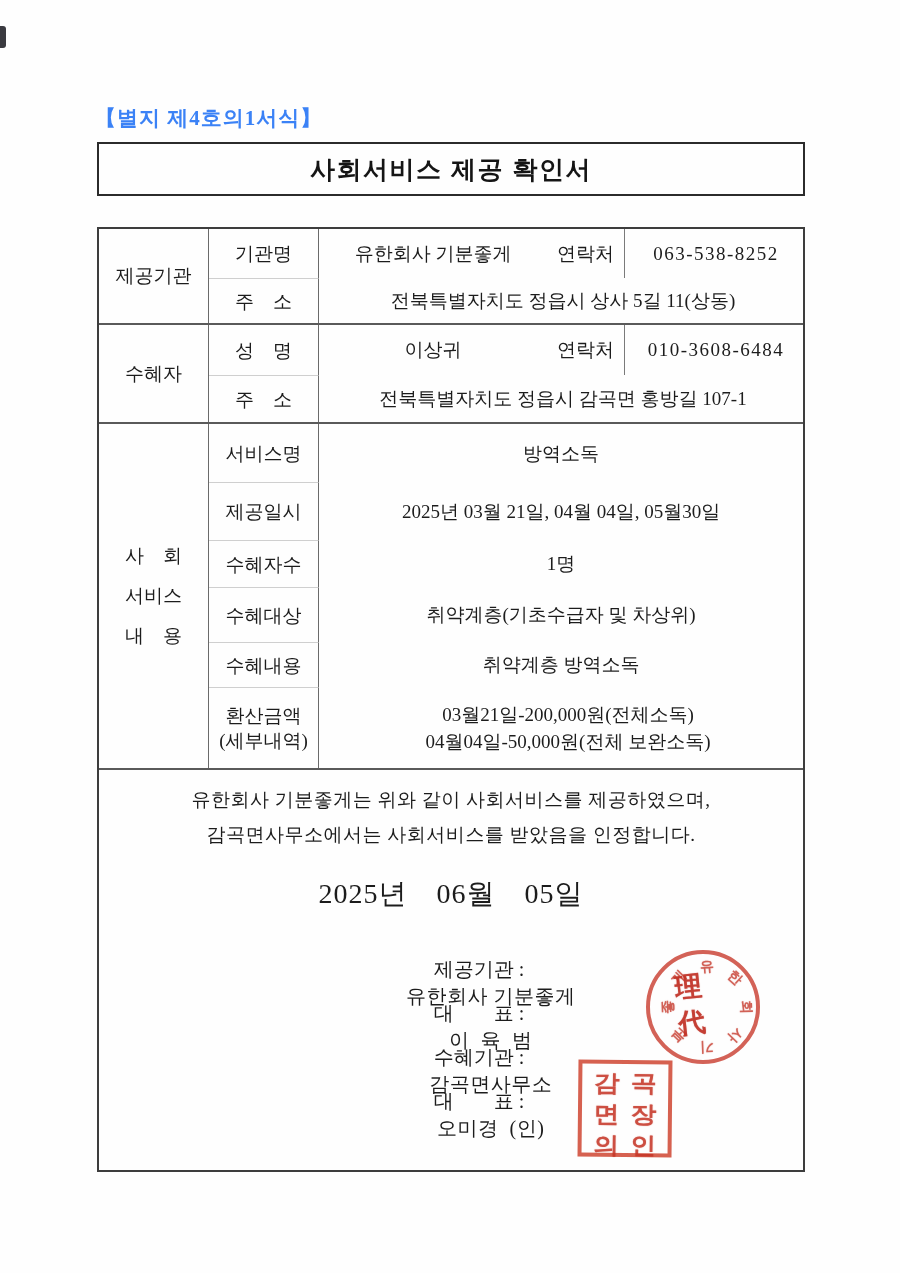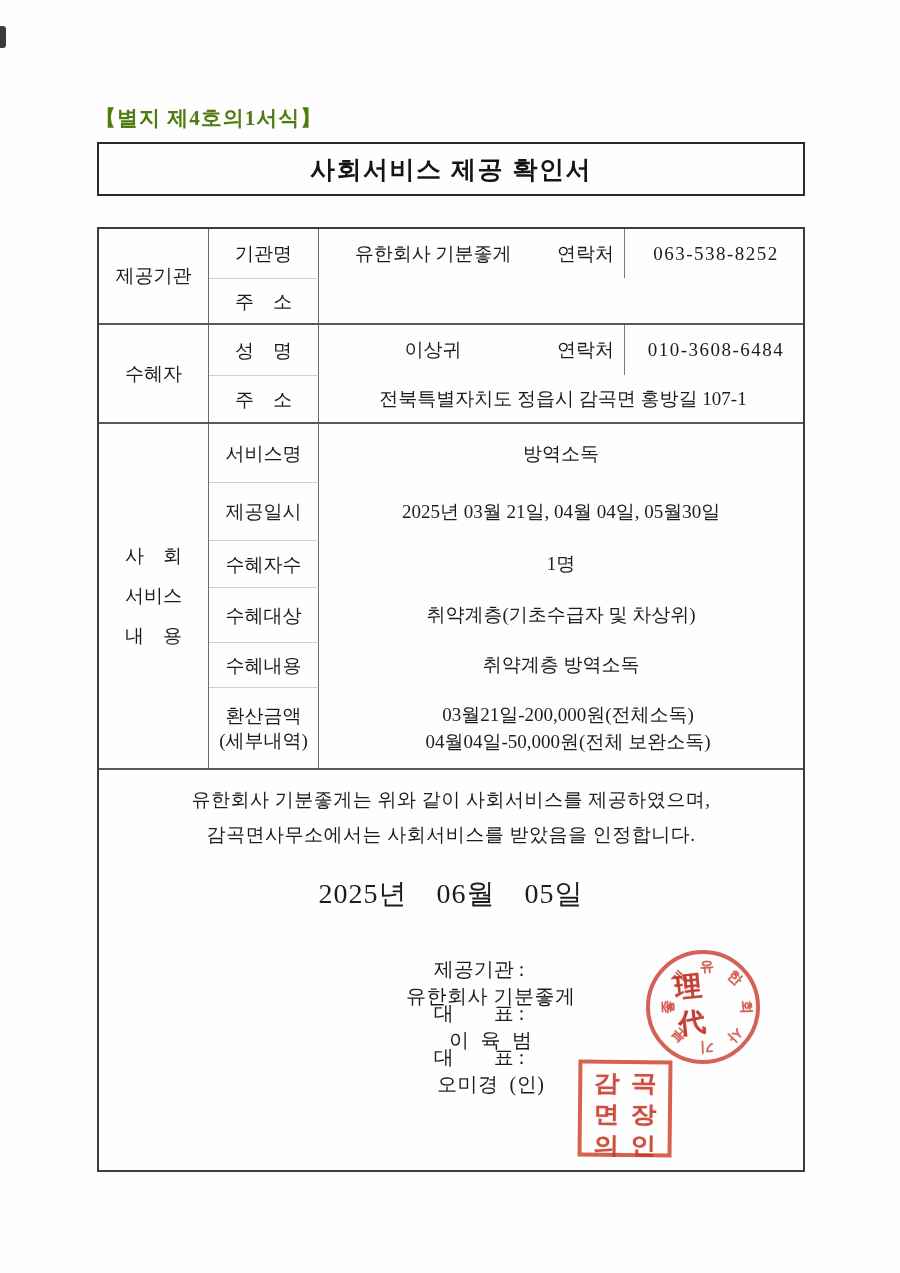--- a/index.html
+++ b/index.html
@@ -1,21 +1,21 @@
 <!DOCTYPE html>
 <html><head>
 <meta charset="utf-8">
 <style>
   html,body{margin:0;padding:0;background:#e8e8e8;}
   .page{
     position:relative;width:900px;height:1273px;background:#fefefe;overflow:hidden;
     font-family:"Liberation Serif","DejaVu Serif",serif;color:#1c1c1c;margin:0 auto;
   }
   .corner-mark{position:absolute;left:0;top:26px;width:6px;height:22px;background:#3a3a40;border-radius:0 3px 3px 0;}
-  .form-label{position:absolute;left:95px;top:104px;font-size:21px;font-weight:bold;color:#4d7c0f;letter-spacing:1px;}
+  .form-label{position:absolute;left:95px;top:104px;font-size:21px;font-weight:bold;color:#3b82f6;letter-spacing:1px;}
   .title-box{position:absolute;left:97px;top:142px;width:708px;height:54px;border:2px solid #2b2b2b;
     box-sizing:border-box;display:flex;align-items:center;justify-content:center;}
   .title{font-family:"Liberation Sans","DejaVu Sans",sans-serif;font-weight:bold;font-size:25px;letter-spacing:1.5px;color:#151515;}
 
   .doc-table{position:absolute;left:97px;top:227px;width:708px;height:945px;border:2px solid #3d3d3d;
     box-sizing:border-box;display:flex;flex-direction:column;}
   .sec{display:flex;border-bottom:2px solid #5a5a5a;box-sizing:border-box;}
   .sec.last{border-bottom:none;flex:1;}
   .group-cell{width:110px;min-width:110px;border-right:1.5px solid #6a6a6a;box-sizing:border-box;
     display:flex;flex-direction:column;align-items:center;justify-content:center;font-size:19px;line-height:40px;white-space:pre;}
@@ -70,20 +70,21 @@
       <div class="group-cell">제공기관</div>
       <div class="sec-rows">
         <div class="row" style="height:49px;">
           <div class="label-cell">기관명</div>
           <div class="value-cell">유한회사 기분좋게</div>
           <div class="contact-label">연락처</div>
           <div class="contact-value">063-538-8252</div>
         </div>
         <div class="row sub" style="flex:1;">
           <div class="label-cell">주　소</div>
+          <div class="value-cell full">전북특별자치도 정읍시 상사 5길 11(상동)</div>
         </div>
       </div>
     </div>
 
     <div class="sec" style="height:99px;">
       <div class="group-cell">수혜자</div>
       <div class="sec-rows">
         <div class="row" style="height:50px;">
           <div class="label-cell">성　명</div>
           <div class="value-cell">이상귀</div>
@@ -146,20 +147,24 @@
       <div class="sig-block">
         <div class="sig-line">
           <span class="sig-label">제공기관 :</span>
           <span class="sig-value">유한회사 기분좋게</span>
         </div>
         <div class="sig-line">
           <span class="sig-label">대　　표 :</span>
           <span class="sig-value">이  육  범</span>
         </div>
         <div class="sig-line">
+          <span class="sig-label">수혜기관 :</span>
+          <span class="sig-value">감곡면사무소</span>
+        </div>
+        <div class="sig-line">
           <span class="sig-label">대　　표 :</span>
           <span class="sig-value">오미경  (인)</span>
         </div>
       </div>
     </div>
   </div>
 
   <div class="stamp-round">
     <span class="seal-center">理代</span>
     <span class="ring" style="left:48px;top:4px;transform:rotate(-4deg);">유</span>

